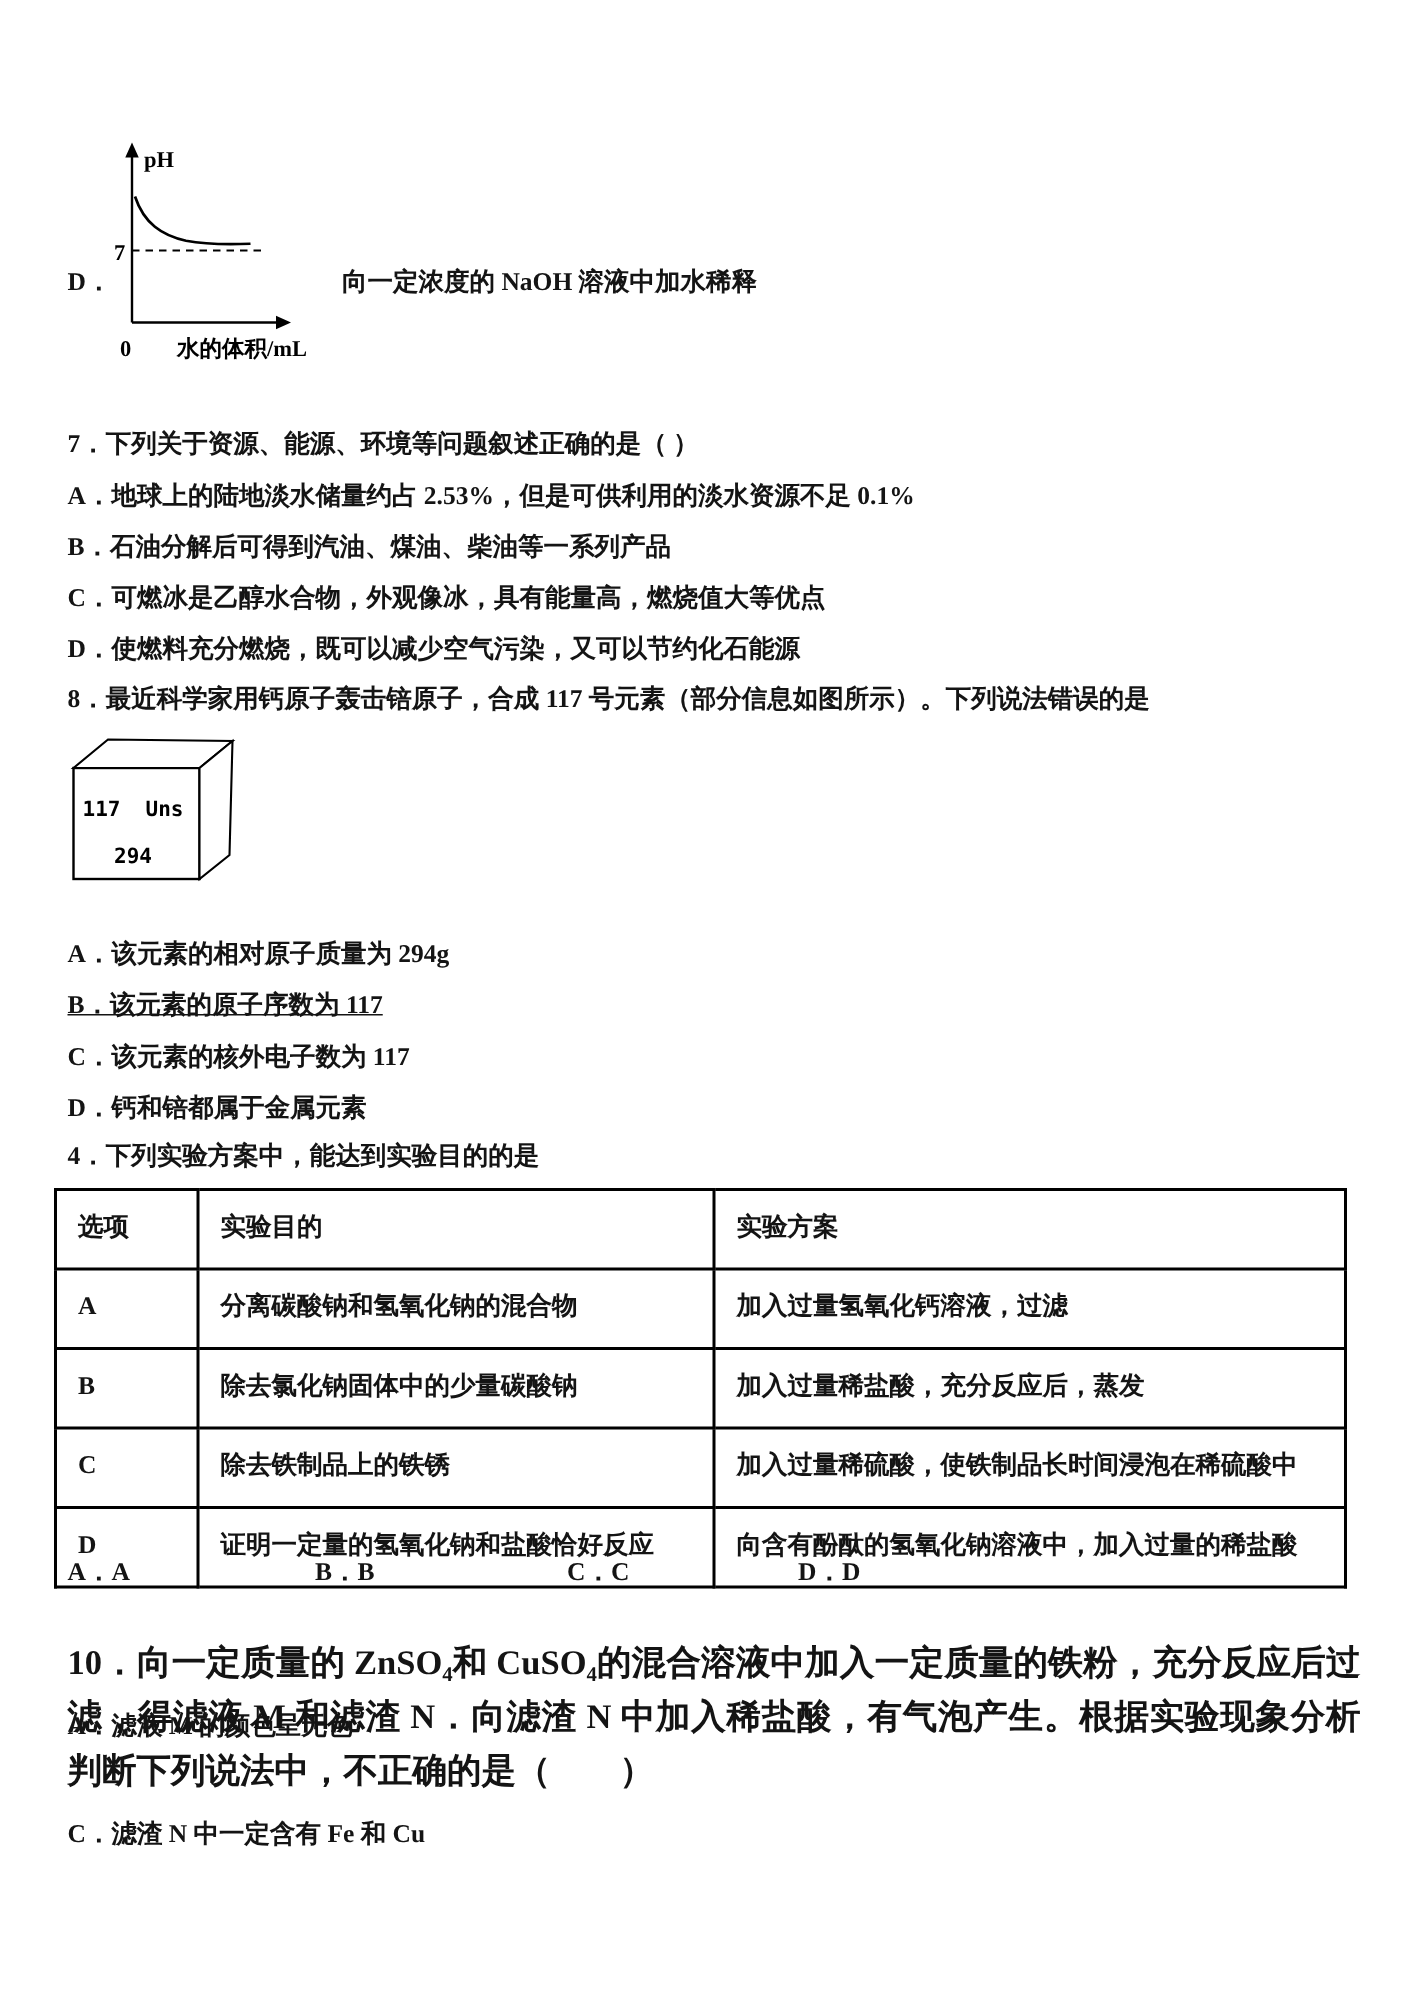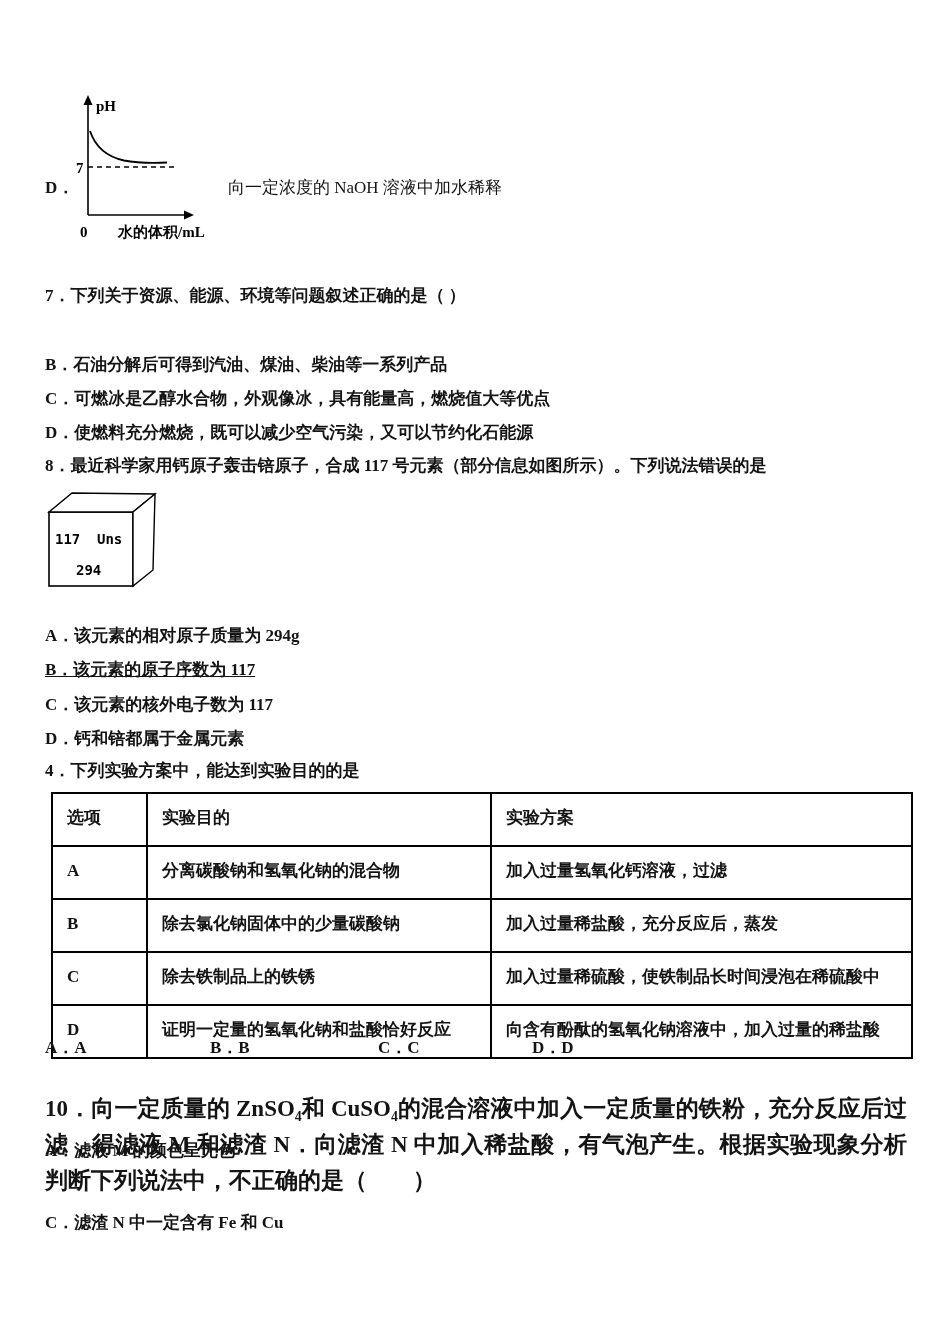--- a/index.html
+++ b/index.html
@@ -12,34 +12,33 @@
     color:#141414;
     overflow:hidden;
   }
   .line{
     position:absolute;
     font-size:17px;
     font-weight:600;
     white-space:nowrap;
     line-height:22px;
   }
-  .caption{font-weight:400;}
+  .caption{font-weight:700;}
   .para{
     position:absolute;
     left:45px;top:1059px;width:862px;
     font-size:23px;font-weight:600;
     line-height:36px;
     text-align:justify;
     margin-top:32px;
   }
   table.qtable{
     position:absolute;left:36px;top:792px;
     border-collapse:collapse;table-layout:fixed;
     width:860px;
-    margin-left:15px;
   }
   table.qtable td{
     border:2px solid #000;
     height:47px;
     font-size:17px;font-weight:600;
     padding:0 6px 4px 14px;
     vertical-align:middle;
     overflow:hidden;white-space:nowrap;
   }
   table.qtable td.head{font-weight:700;}
@@ -68,20 +67,21 @@
 
     <text x="26" y="18" font-size="15">pH</text>
     <text x="6" y="80" font-size="15">7</text>
     <text x="10" y="144" font-size="15">0</text>
     <text x="48" y="144" font-size="15">水的体积/mL</text>
   </svg>
 
   <div class="line caption" style="left:228px;top:177px;">向一定浓度的 NaOH 溶液中加水稀释</div>
 
   <div class="line" style="left:45px;top:285px;">7．下列关于资源、能源、环境等问题叙述正确的是（  ）</div>
+  <div class="line" style="left:45px;top:320px;">A．地球上的陆地淡水储量约占 2.53%，但是可供利用的淡水资源不足 0.1%</div>
   <div class="line" style="left:45px;top:354px;">B．石油分解后可得到汽油、煤油、柴油等一系列产品</div>
   <div class="line" style="left:45px;top:388px;">C．可燃冰是乙醇水合物，外观像冰，具有能量高，燃烧值大等优点</div>
   <div class="line" style="left:45px;top:422px;">D．使燃料充分燃烧，既可以减少空气污染，又可以节约化石能源</div>
 
   <div class="line" style="left:45px;top:455px;">8．最近科学家用钙原子轰击锫原子，合成 117 号元素（部分信息如图所示）。下列说法错误的是</div>
 
   <svg width="125" height="110" style="position:absolute;left:45px;top:488px;" viewBox="0 0 125 110">
     <rect x="4" y="24" width="84" height="74" fill="#fff" stroke="#000" stroke-width="1.6"></rect>
     <polygon points="4,24 27,5 110,6 88,24" fill="#fff" stroke="#000" stroke-width="1.4"></polygon>
     <polygon points="88,24 110,6 108,82 88,98" fill="#fff" stroke="#000" stroke-width="1.4"></polygon>

